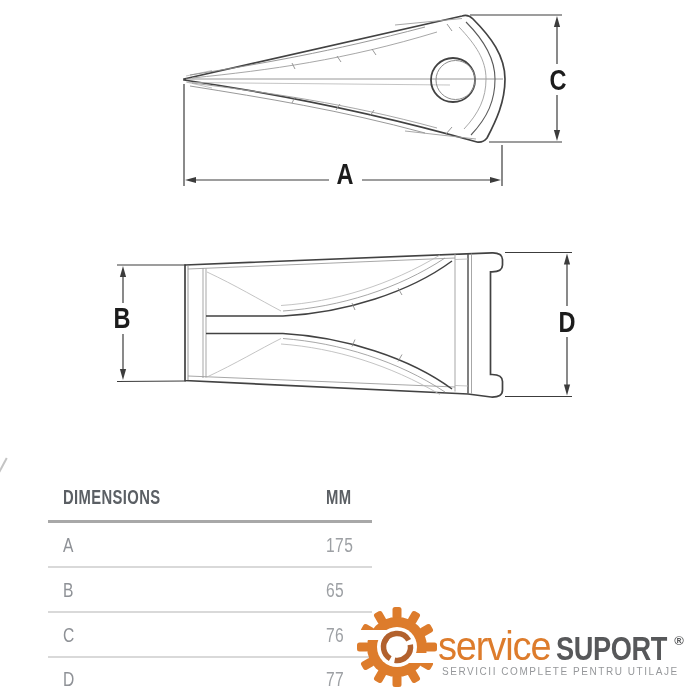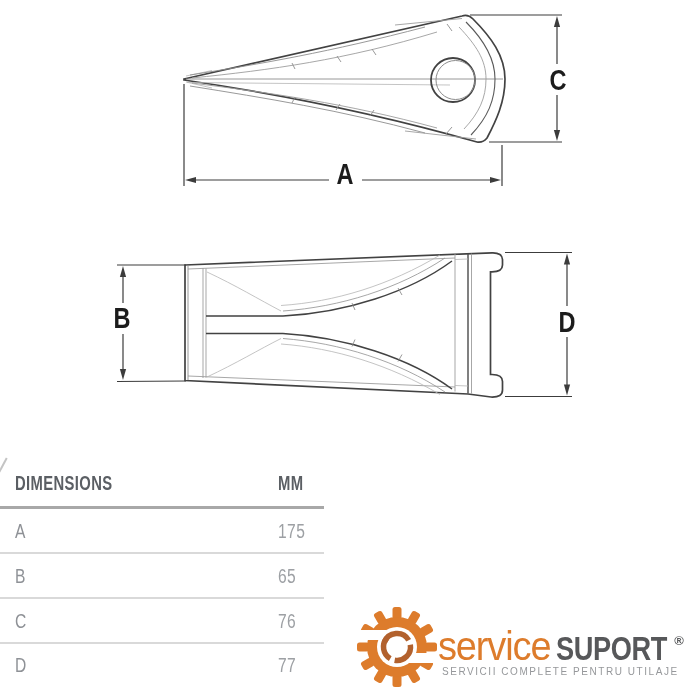--- a/index.html
+++ b/index.html
@@ -5,21 +5,21 @@
   html,body{margin:0;padding:0;}
   body{
     width:700px;height:700px;position:relative;background:#ffffff;overflow:hidden;
     font-family:"Liberation Sans", sans-serif;
     --color-orange:#dd7c2c; --color-arrow_brown:#b2612d; --color-dark_gray:#57585a; --color-tagline_gray:#96989b;
   }
   
   .drawing-svg{position:absolute;left:0;top:0;}
   .dim-letter{font-family:"Liberation Sans",sans-serif;font-weight:bold;font-size:29px;fill:#1c1c1c;}
   
-  .dims-table{position:absolute;left:0;top:460px;width:324px;}
+  .dims-table{position:absolute;left:0;top:474px;width:324px;padding-left:48px;}
   .t-row{position:relative;box-sizing:border-box;}
   .t-head{height:49px;border-bottom:3px solid #a8a8a8;}
   .t-body-row{height:45px;border-bottom:2px solid #d9d9d9;}
   .t-body-row.last{border-bottom:none;height:42px;}
   .cell-label,.cell-value,.cell-hlabel,.cell-hvalue{
     position:absolute;display:inline-block;transform-origin:0 50%;white-space:nowrap;
   }
   .cell-hlabel,.cell-hvalue{
     top:50%;transform:translateY(-50%) scaleX(0.74);
     font-size:20px;font-weight:bold;color:#5b5f64;letter-spacing:0.5px;

